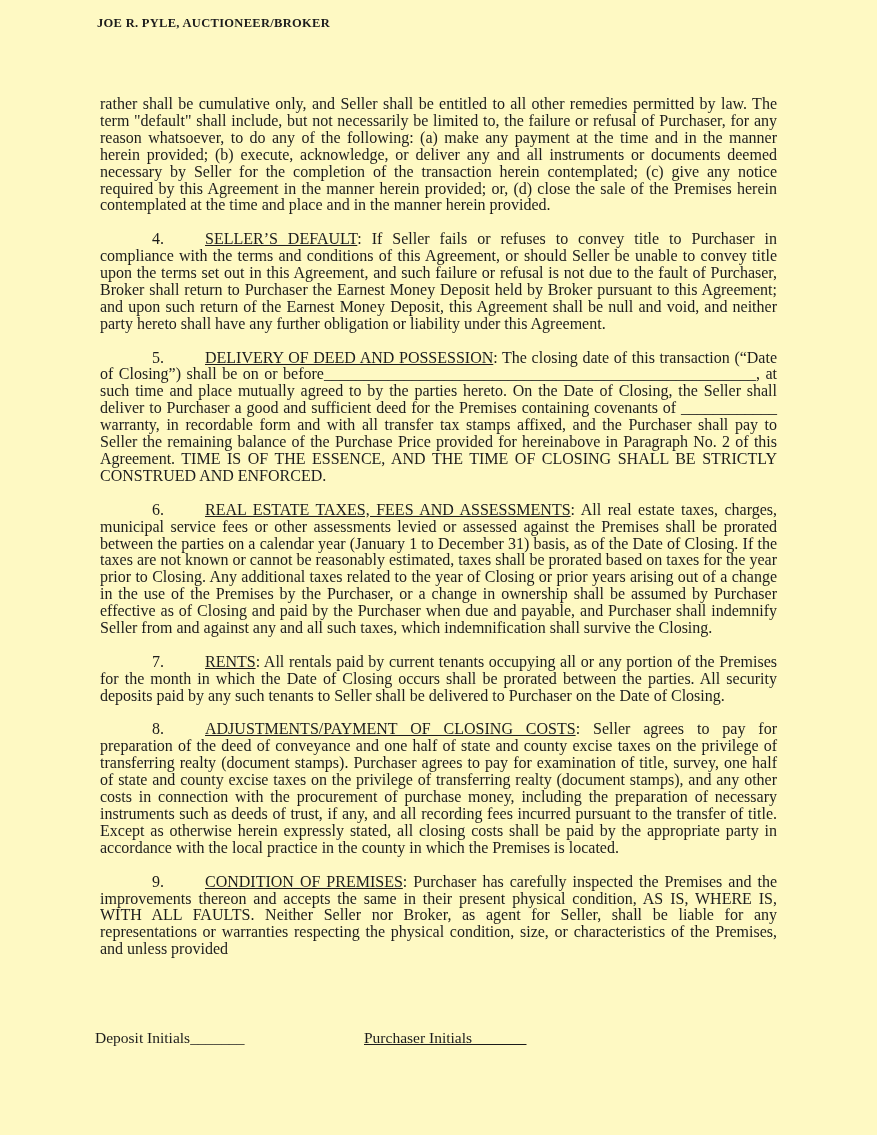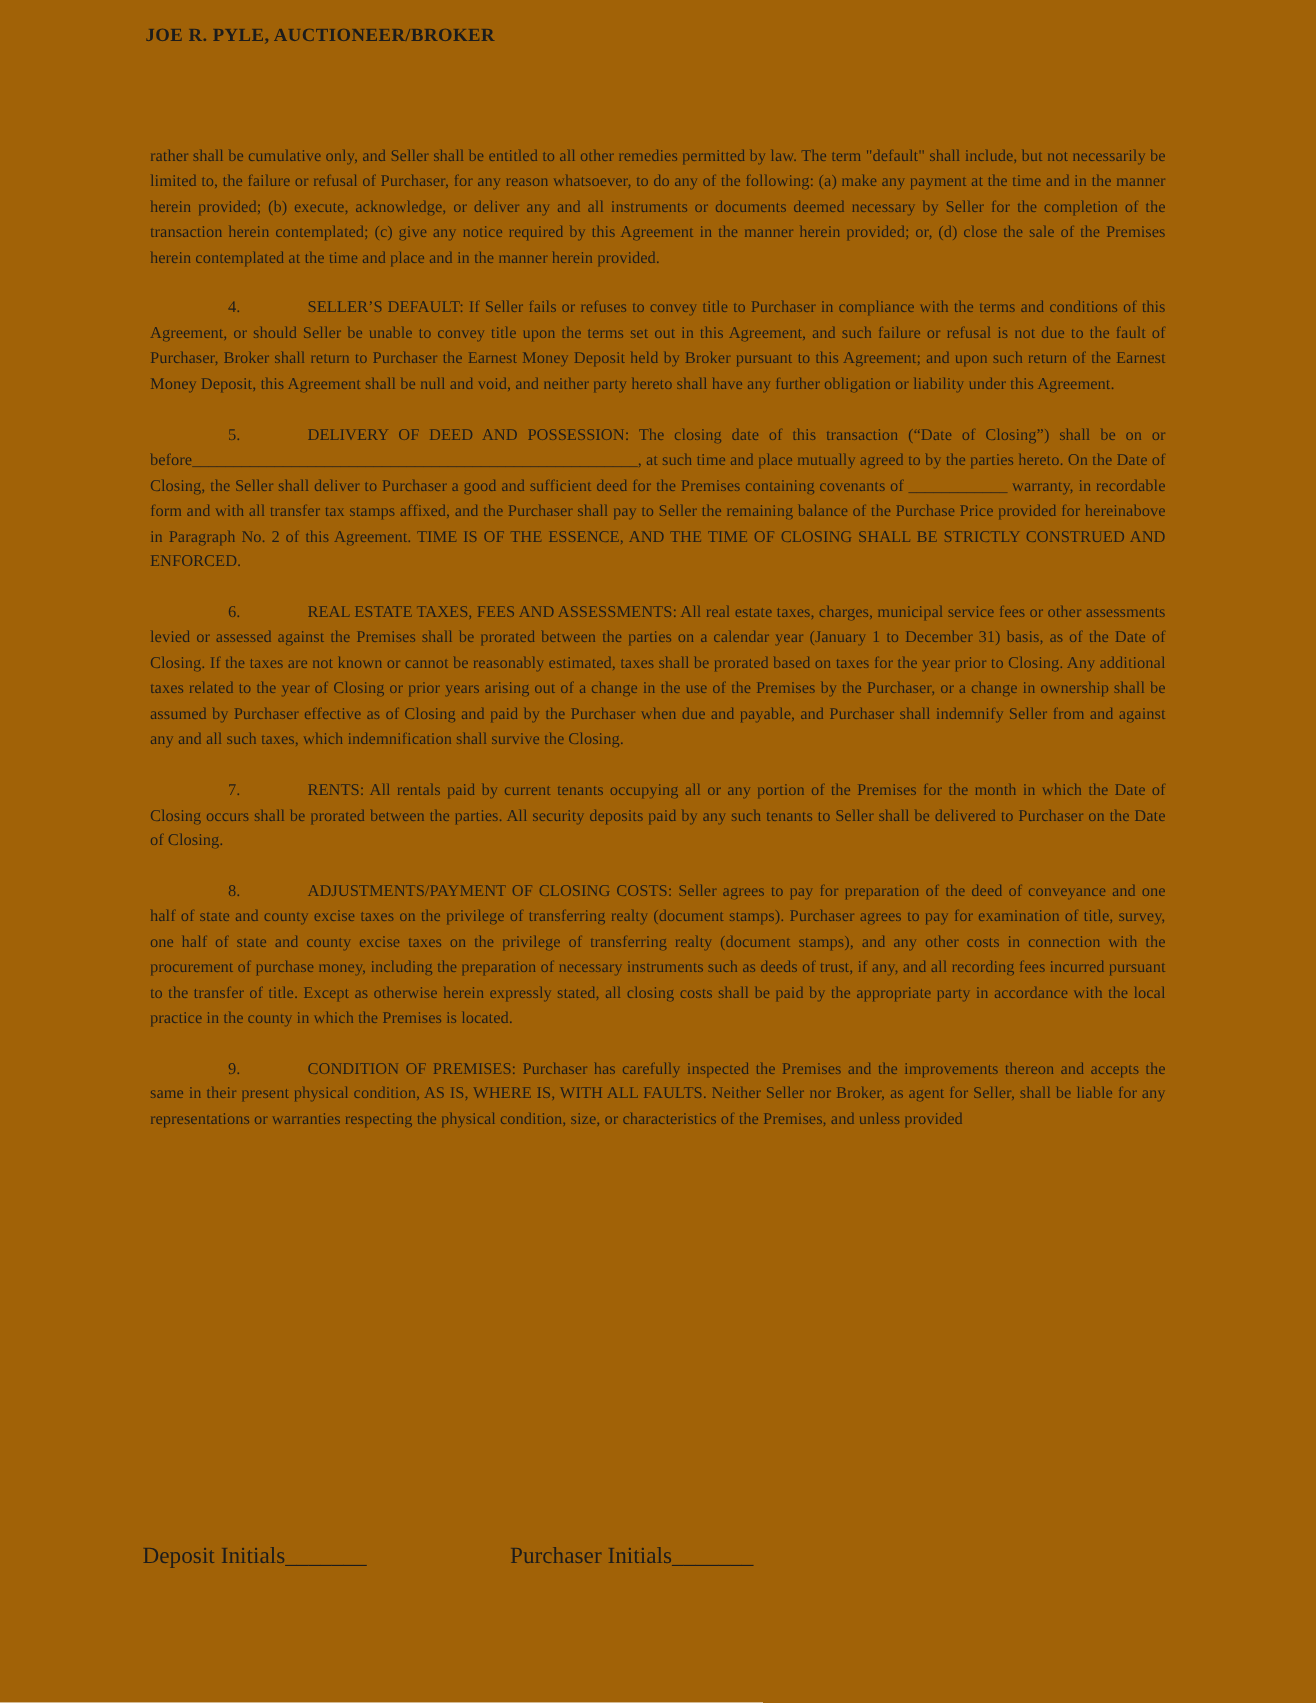--- a/index.html
+++ b/index.html
@@ -4,21 +4,21 @@
 <style>
   html, body {
     margin: 0;
     padding: 0;
     background: #ffffff;
   }
   .page {
     position: relative;
     width: 877px;
     height: 1135px;
-    background: #a16207;
+    background: #fef9c3;
     font-family: "Liberation Serif", serif;
     color: #1c1c1c;
     overflow: hidden;
   }
   .doc-header {
     position: absolute;
     left: 97px;
     top: 16px;
     font-size: 12.5px;
     font-weight: bold;
@@ -26,51 +26,52 @@
     white-space: nowrap;
   }
   .content {
     position: absolute;
     left: 100px;
     top: 96px;
     width: 677px;
   }
   .para {
     margin: 0 0 16.9px 0;
-    font-size: 11px;
+    font-size: 16px;
     line-height: 16.9px;
     text-align: justify;
   }
   .para.numbered,
   .para.indented {
     text-indent: 52px;
   }
   .para .num {
     display: inline-block;
     width: 53px;
     text-indent: 0;
   }
   .para .heading {
+    text-decoration: underline;
   }
   .para .sep {
     text-decoration: none;
   }
   .doc-footer {
     position: absolute;
     left: 0;
     top: 1029px;
     width: 877px;
     font-size: 15.5px;
   }
   .initials-line {
     position: absolute;
     white-space: nowrap;
   }
   .initials-line.seller { left: 95px; }
-  .initials-line.purchaser { left: 340px; }
+  .initials-line.purchaser { left: 364px; text-decoration: underline; }
 </style>
 </head>
 <body>
 
 <div class="page">
 
   <div class="doc-header">JOE R. PYLE, AUCTIONEER/BROKER</div>
 
   <div class="content">
 

